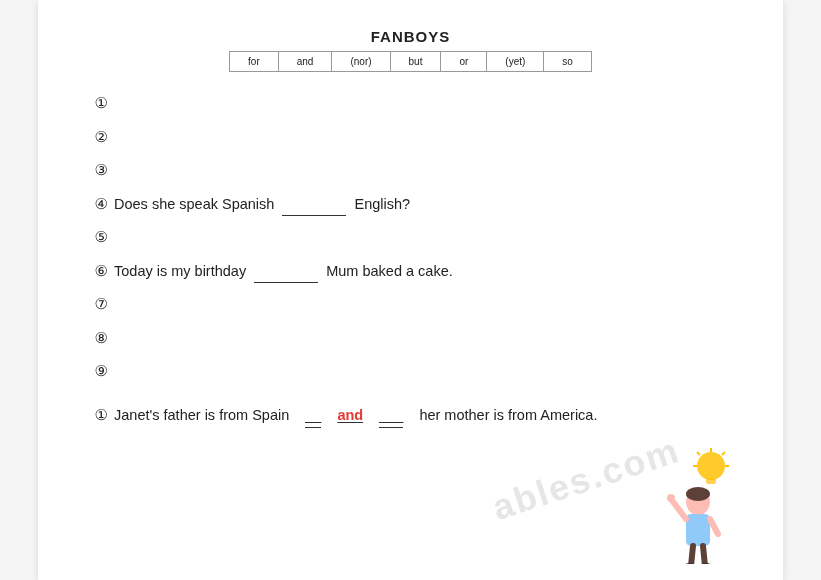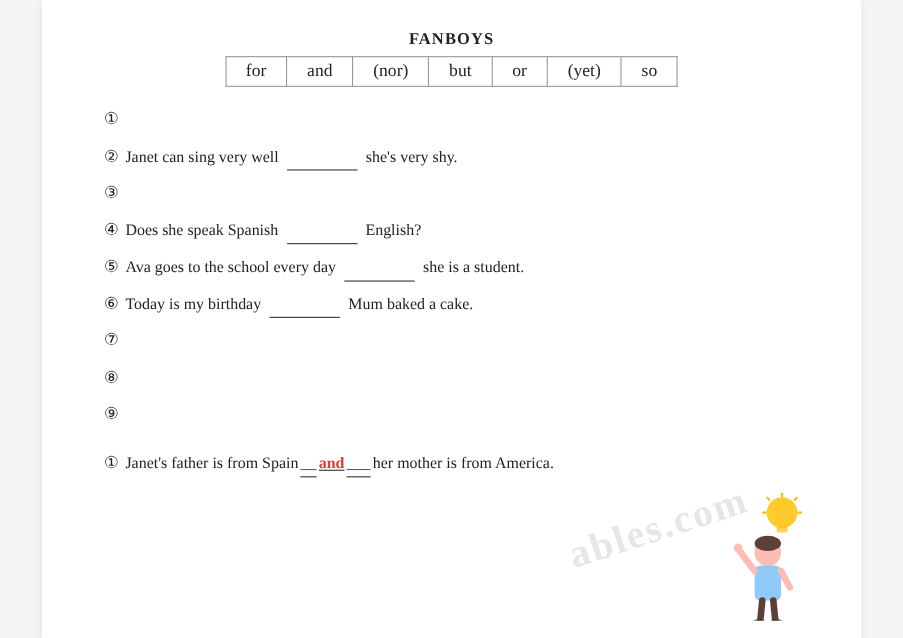--- a/index.html
+++ b/index.html
@@ -13,41 +13,40 @@
       font-family: Arial, sans-serif;
     }
 
     .worksheet {
       background: #fff;
       width: 745px;
       min-height: 580px;
       padding: 28px 48px 28px 48px;
       position: relative;
       box-shadow: 0 2px 8px rgba(0,0,0,0.12);
-      font-family: Liberation Serif, serif;
     }
 
     .title {
       text-align: center;
       font-size: 15px;
       font-weight: bold;
       letter-spacing: 1px;
       margin-bottom: 6px;
       color: #222;
     }
 
     .fanboys-table {
       margin: 0 auto 18px auto;
       border: 1.5px solid #999;
       border-collapse: collapse;
     }
     .fanboys-table td {
       border: 1px solid #999;
       padding: 4px 18px;
-      font-size: 16px;
+      font-size: 10px;
       color: #222;
       text-align: center;
     }
 
     .exercises {
       margin-bottom: 10px;
     }
 
     .exercise-row {
       display: flex;
@@ -83,21 +82,21 @@
       display: flex;
       align-items: baseline;
       font-size: 14.5px;
       color: #222;
       line-height: 1.7;
     }
 
     .answer-blank {
       display: inline-block;
       border-bottom: 1.5px solid #333;
-      margin: 0 2px;
+      margin: 0 16px;
       vertical-align: bottom;
     }
 
     .answer-word {
       color: #e53935;
       font-weight: bold;
       text-decoration: underline;
       text-decoration-color: #333;
       text-underline-offset: 2px;
     }
@@ -146,32 +145,30 @@
         </tr>
   </tbody>
     </table>
 
   <div class="exercises" id="exercises-container">
       <div class="exercise-row">
         <span class="circle-num">①</span>
       </div>
       <div class="exercise-row">
         <span class="circle-num">②</span>
-        <span>Janet can sing very well <span class="blank"></span> she's very shy.</span>
       </div>
       <div class="exercise-row">
         <span class="circle-num">③</span>
       </div>
       <div class="exercise-row">
         <span class="circle-num">④</span>
         <span>Does she speak Spanish <span class="blank"></span> English?</span>
       </div>
       <div class="exercise-row">
         <span class="circle-num">⑤</span>
-        <span>Ava goes to the school every day <span class="blank"></span> she is a student.</span>
       </div>
       <div class="exercise-row">
         <span class="circle-num">⑥</span>
         <span>Today is my birthday <span class="blank"></span> Mum baked a cake.</span>
       </div>
       <div class="exercise-row">
         <span class="circle-num">⑦</span>
       </div>
       <div class="exercise-row">
         <span class="circle-num">⑧</span>

